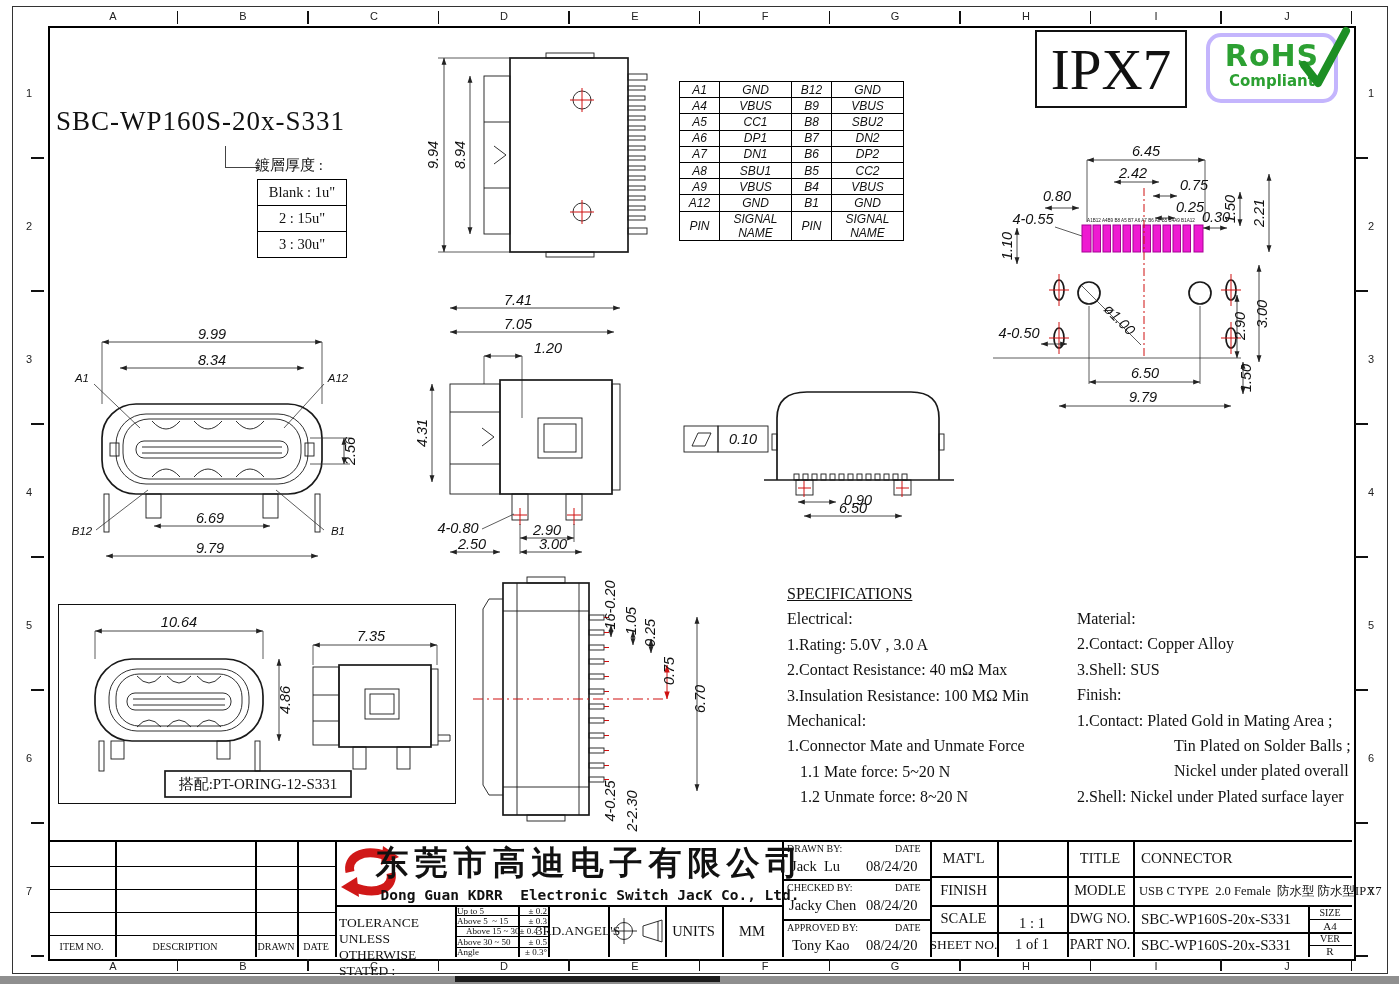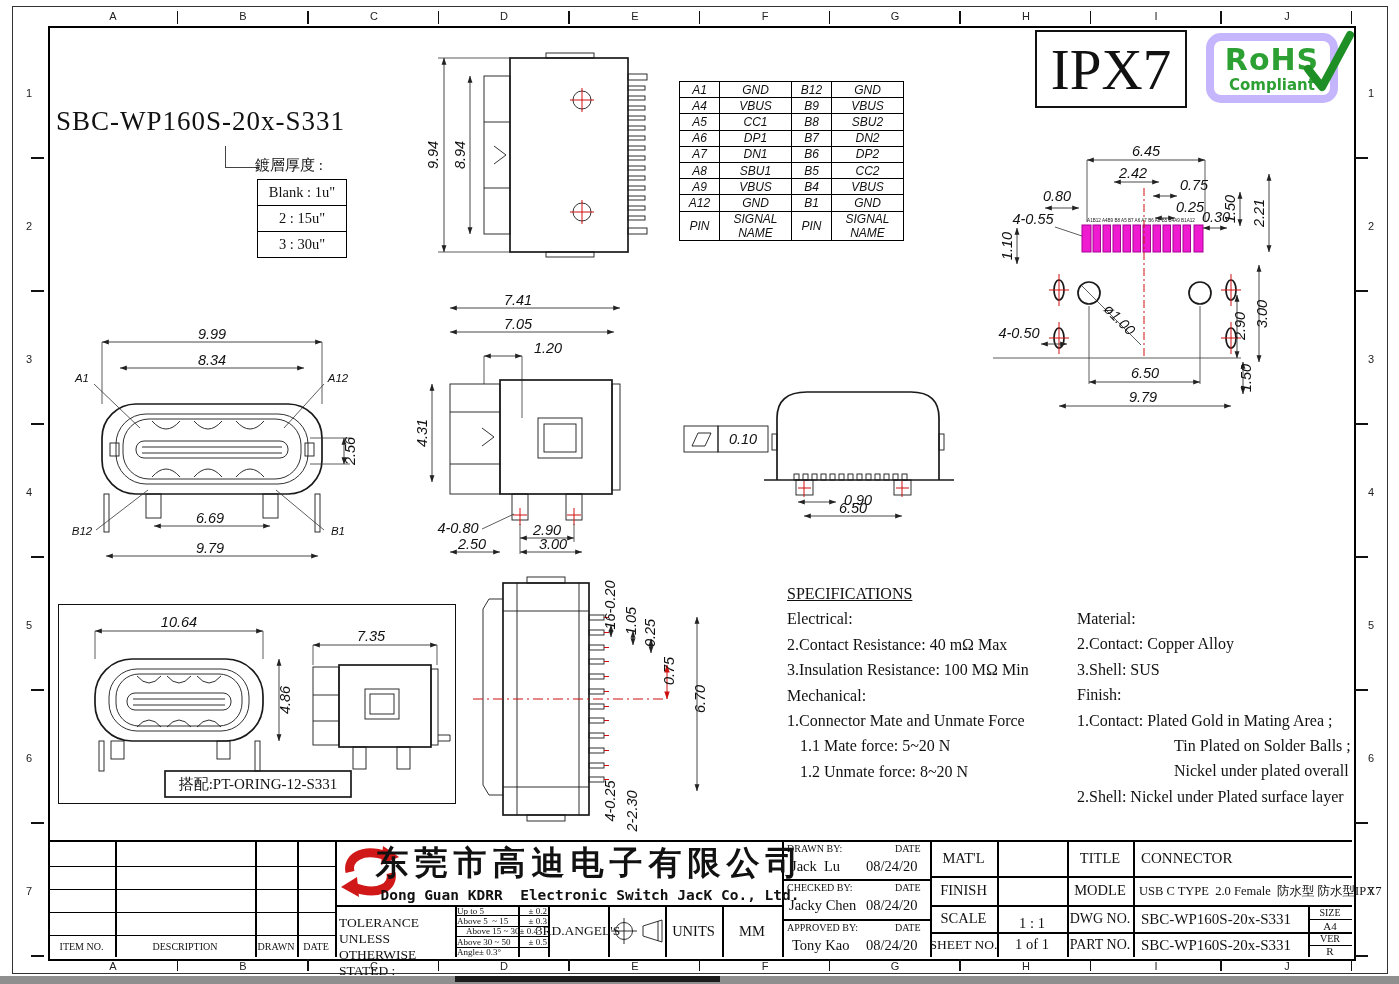--- a/index.html
+++ b/index.html
@@ -176,21 +176,21 @@
           <td>SIGNAL NAME</td>
           <td>PIN</td>
           <td>SIGNAL NAME</td>
         </tr>
   </tbody>
     </table>
 
   <div class="cell" style="left:1035px;top:30px;width:148px;height:74px;border:2.5px solid #111;font:57px 'Liberation Serif',serif">
     <span>IPX7</span>
   </div>
-  <div class="abs" style="left:1206px;top:33px;width:132px;height:70px;border:8px solid #c4b5fd;border-radius:15px;box-sizing:border-box;text-align:center">
+  <div class="abs" style="left:1206px;top:33px;width:132px;height:70px;border:4px solid #c4b5fd;border-radius:15px;box-sizing:border-box;text-align:center">
     <div style="font:bold 30px 'DejaVu Sans',sans-serif;color:#2ca032;line-height:34px;margin-top:2px;letter-spacing:1px">RoHS</div>
     <div style="font:bold 15px 'DejaVu Sans',sans-serif;color:#2ca032;line-height:16px">Compliant</div>
     <svg class="v" style="left:88px;top:-14px;width:56px;height:70px">
       <path d="M6,42 L20,60 L48,8" fill="none" stroke="#1d8f24" stroke-width="8" stroke-linecap="round" stroke-linejoin="round"></path>
     </svg>
   </div>
 
   <svg class="v" style="left:424px;top:36px;width:236px;height:228px">
     <line class="dl" x1="20" y1="22" x2="20" y2="216"></line>
     <line class="ll" x1="14" y1="22" x2="86" y2="22"></line>
@@ -500,20 +500,21 @@
     <text class="dt" transform="translate(194 80) rotate(-90)">0.25</text>
     <text class="dt" transform="translate(213 118) rotate(-90)">0.75</text>
     <text class="dt" transform="translate(244 146) rotate(-90)">6.70</text>
     <text class="dt" transform="translate(154 248) rotate(-90)">4-0.25</text>
     <text class="dt" transform="translate(176 258) rotate(-90)">2-2.30</text>
   </svg>
 
   <div class="spec" style="left:787px;top:581px;width:300px">
     <div class="ln st">SPECIFICATIONS</div>
     <div class="ln">Electrical:</div>
+    <div class="ln">1.Rating: 5.0V , 3.0 A</div>
     <div class="ln">2.Contact Resistance: 40 mΩ Max</div>
     <div class="ln">3.Insulation Resistance: 100 MΩ Min</div>
     <div class="ln">Mechanical:</div>
     <div class="ln">1.Connector Mate and Unmate Force</div>
     <div class="ln ind1">1.1 Mate force: 5~20 N</div>
     <div class="ln ind1">1.2 Unmate force: 8~20 N</div>
   </div>
   <div class="spec" style="left:1077px;top:606px;width:290px">
     <div class="ln">Material:</div>
     <div class="ln">2.Contact: Copper Alloy</div>
@@ -588,21 +589,21 @@
         <span style="white-space:pre">± 0.3</span>
       </div>
     <div style="height:10.2px;display:flex;justify-content:center">
         <span style="white-space:pre">Above 15 ~ 30</span>
         <span style="white-space:pre">± 0.4</span>
       </div>
     <div style="height:10.2px;display:flex;justify-content:space-between">
         <span style="white-space:pre">Above 30 ~ 50</span>
         <span style="white-space:pre">± 0.5</span>
       </div>
-    <div style="height:10.2px;display:flex;justify-content:flex-start">
+    <div style="height:10.2px;display:flex;justify-content:space-between">
         <span style="white-space:pre">Angle</span>
         <span style="white-space:pre">± 0.3°</span>
       </div>
   </div>
   <div class="cell tbl-lab" style="left:548px;top:905px;width:60px;height:52px;flex-direction:row;line-height:16px">
     <span>3RD.</span>
     <span>ANGEL'S</span>
   </div>
   <svg class="v" style="left:610px;top:914px;width:54px;height:34px">
     <circle class="tn" cx="14" cy="17" r="8.5"></circle>

